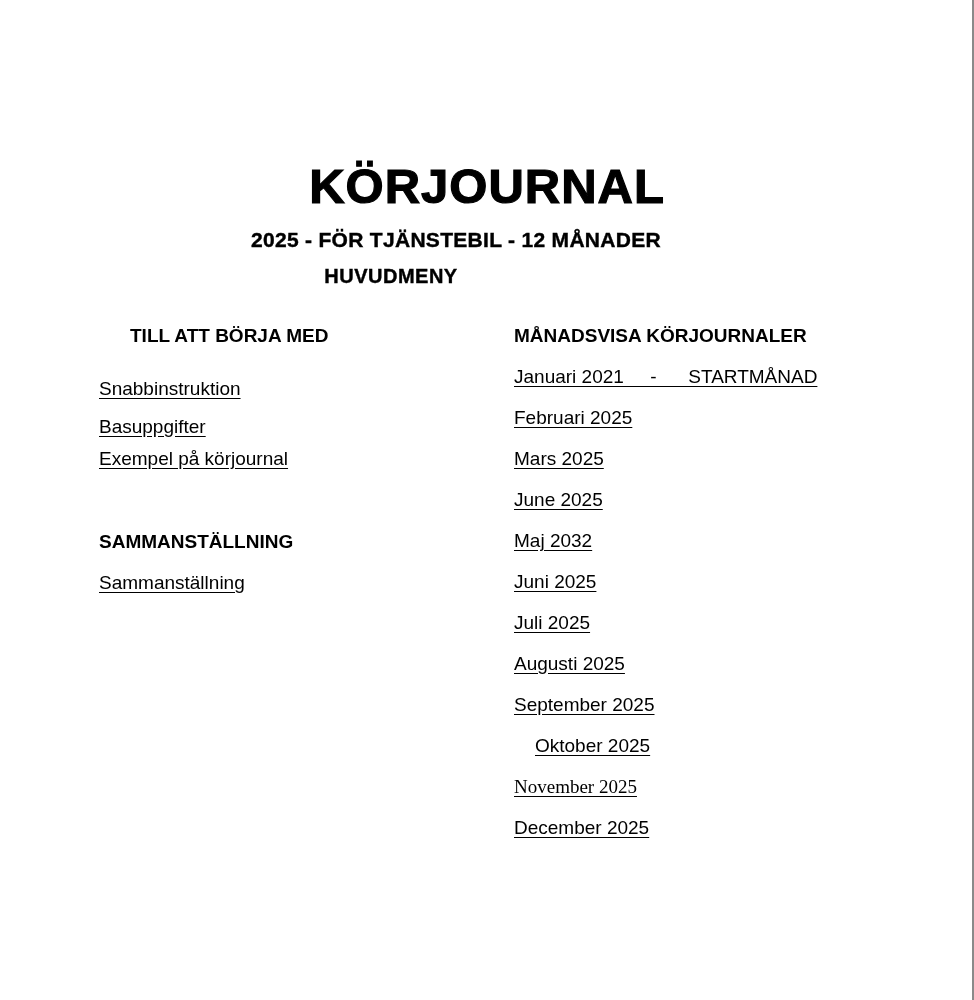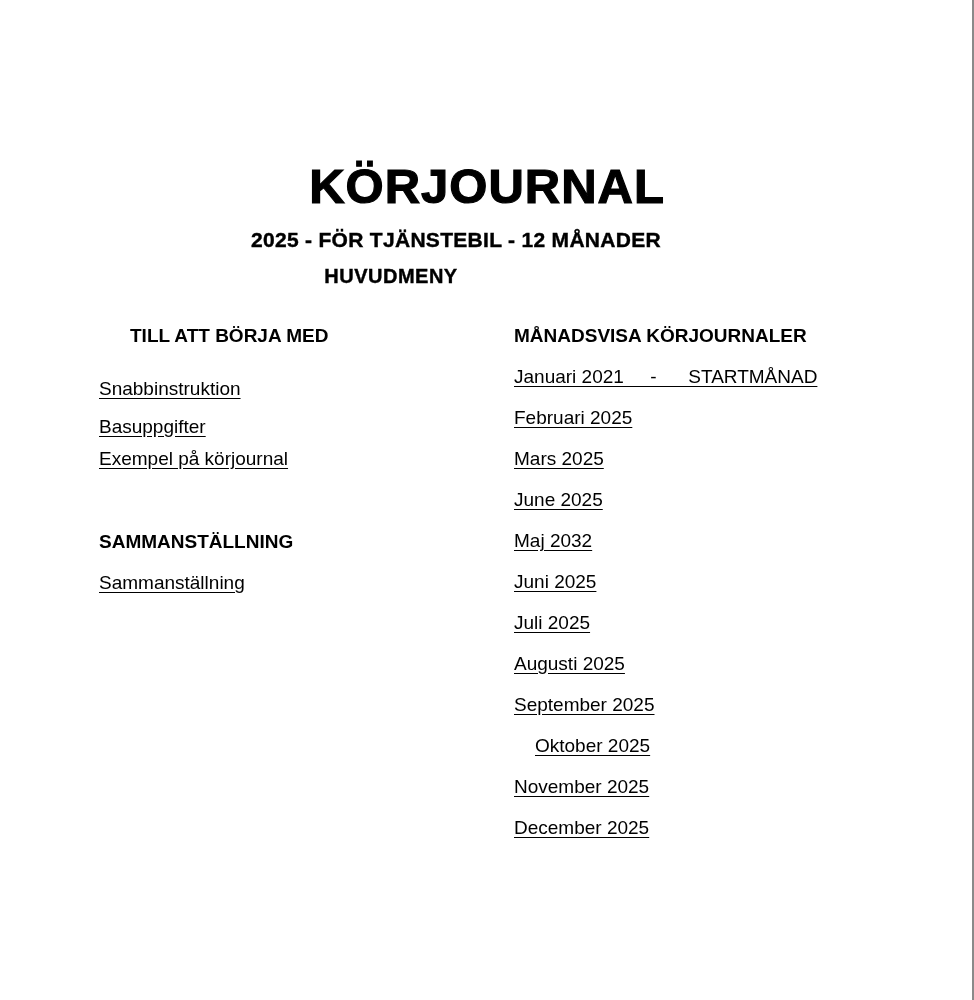--- a/index.html
+++ b/index.html
@@ -57,14 +57,14 @@
 <a class="link" style="left:514px; top:366px;">Januari 2021     -      STARTMÅNAD</a>
 <a class="link" style="left:514px; top:407px;">Februari 2025</a>
 <a class="link" style="left:514px; top:448px;">Mars 2025</a>
 <a class="link" style="left:514px; top:489px;">June 2025</a>
 <a class="link" style="left:514px; top:530px;">Maj 2032</a>
 <a class="link" style="left:514px; top:571px;text-decoration:underline;">Juni 2025</a>
 <a class="link" style="left:514px; top:612px;">Juli 2025</a>
 <a class="link" style="left:514px; top:653px;">Augusti 2025</a>
 <a class="link" style="left:514px; top:694px;">September 2025</a>
 <a class="link" style="left:514px; top:735px;margin-left:21px;">Oktober 2025</a>
-<a class="link" style="left:514px; top:776px;">November 2025</a>
+<a class="link" style="left:514px; top:776px;font-family:Liberation Serif, serif;">November 2025</a>
 <a class="link" style="left:514px; top:817px;">December 2025</a>
 
 </body></html>

